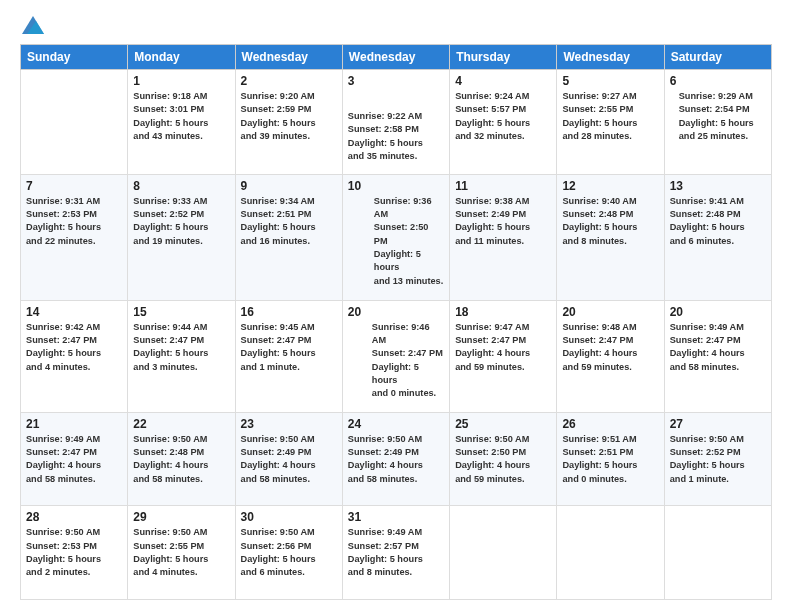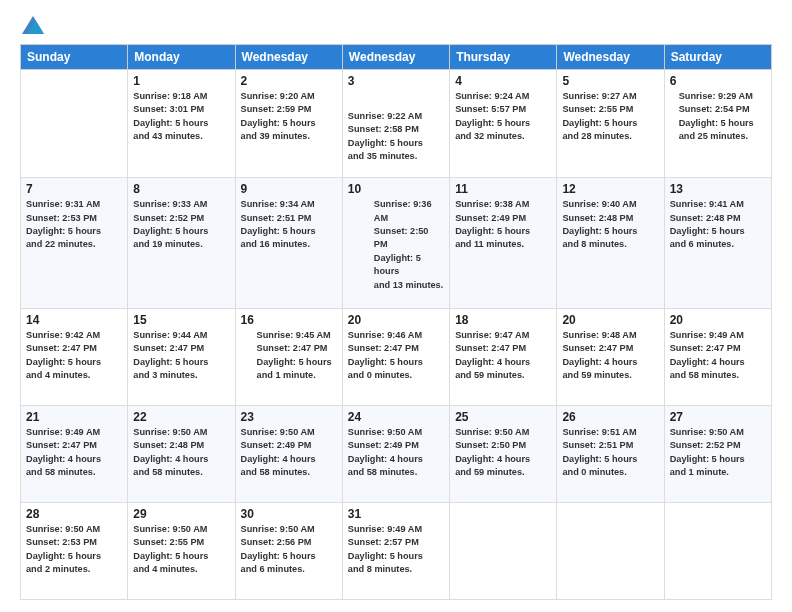--- a/index.html
+++ b/index.html
@@ -241,28 +241,28 @@
           </td>
           <td>
             <div class="day-num">15</div>
             <div class="day-info" style="white-space: pre-line;">Sunrise: 9:44 AM
 Sunset: 2:47 PM
 Daylight: 5 hours
 and 3 minutes.</div>
           </td>
           <td>
             <div class="day-num">16</div>
-            <div class="day-info" style="white-space: pre-line; margin-left: 16px;">Sunrise: 9:45 AM
+            <div class="day-info" style="white-space: pre-line;">Sunrise: 9:45 AM
 Sunset: 2:47 PM
 Daylight: 5 hours
 and 1 minute.</div>
           </td>
           <td>
             <div class="day-num">20</div>
-            <div class="day-info" style="white-space: pre-line;">Sunrise: 9:46 AM
+            <div class="day-info" style="white-space: pre-line; margin-left: 24px;">Sunrise: 9:46 AM
 Sunset: 2:47 PM
 Daylight: 5 hours
 and 0 minutes.</div>
           </td>
           <td>
             <div class="day-num">18</div>
             <div class="day-info" style="white-space: pre-line;">Sunrise: 9:47 AM
 Sunset: 2:47 PM
 Daylight: 4 hours
 and 59 minutes.</div>

